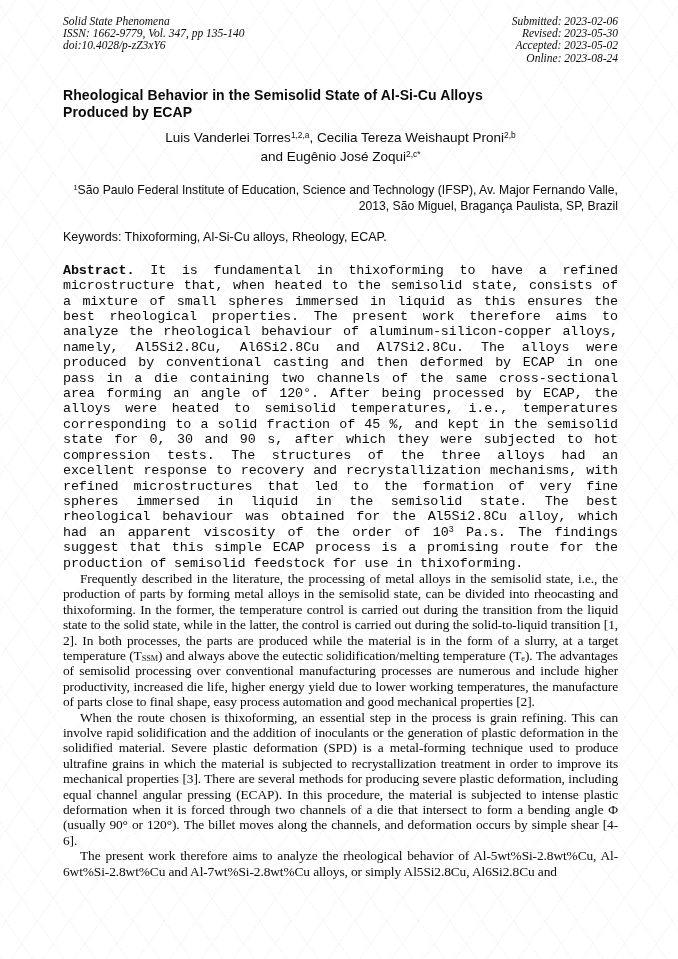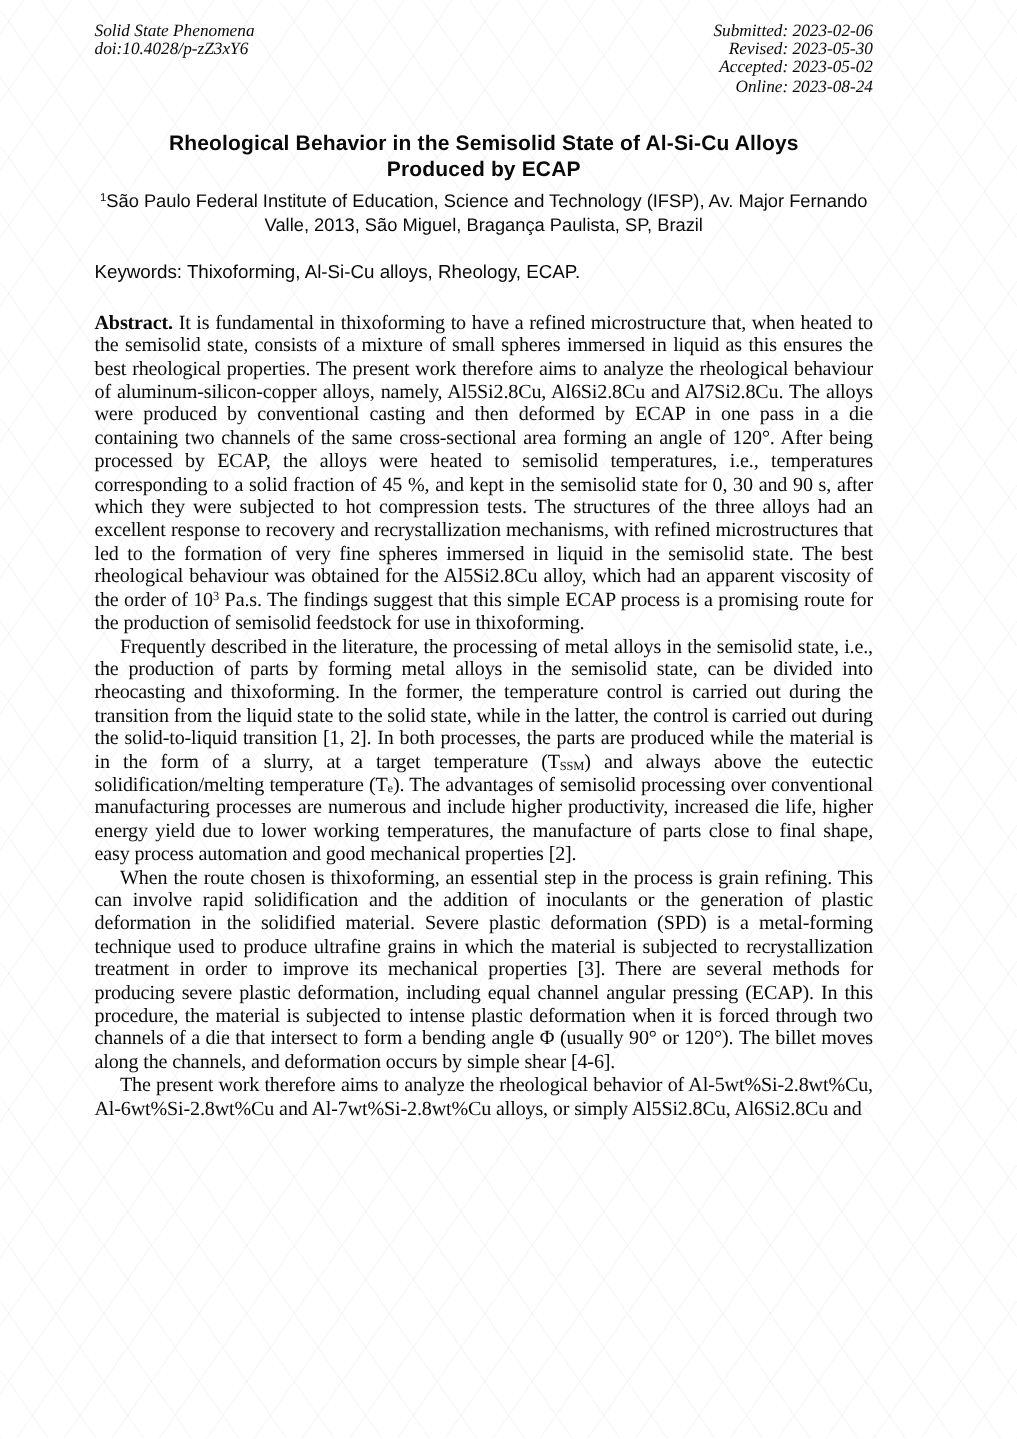--- a/index.html
+++ b/index.html
@@ -2,67 +2,66 @@
 <html><head>
 <meta charset="utf-8">
 <style>
   html, body { margin: 0; padding: 0; background: #ffffff; }
   .page {
     position: relative;
     width: 678px;
     height: 959px;
     margin: 0 auto;
     box-sizing: border-box;
-    padding: 15px 96px 0 63px;
+    padding: 15px 60px 0 63px;
     overflow: hidden;
     color: #0a0a0a;
     background-color: #ffffff;
     background-image:
       repeating-linear-gradient(55deg,  rgba(100,100,100,0.045) 0 1px, transparent 1px 26px),
       repeating-linear-gradient(-55deg, rgba(100,100,100,0.045) 0 1px, transparent 1px 26px);
   }
   .masthead {
     display: flex;
     justify-content: space-between;
     font: italic 11.5px/12.2px "Liberation Serif", serif;
   }
   .mast-right { text-align: right; }
   .title {
     margin: 23px 0 0 0;
-    text-align: center;
     font: bold 14px/17.5px "Liberation Sans", sans-serif;
     letter-spacing: 0.1px;
   }
   .authors {
     margin-top: 6px;
     text-align: center;
     font: 13.5px/19px "Liberation Sans", sans-serif;
   }
   .affil {
-    margin-top: 4px;
-    text-align: center;
+    margin-top: 16px;
+    text-align: right;
     font: 12.2px/16px "Liberation Sans", sans-serif;
   }
   .emails {
     margin-top: 6px;
     text-align: center;
     font: 12.2px/15px "Liberation Sans", sans-serif;
   }
   .keywords {
     margin: 16px 0 0 0;
     font: 12.5px/15px "Liberation Sans", sans-serif;
   }
   .keywords b { font-weight: normal; }
   .body {
     margin: 0;
     font: 13.4px/15.4px "Liberation Serif", serif;
     text-align: justify;
     letter-spacing: -0.1px;
   }
-  .abstract { margin-top: 18px; }
+  .abstract { margin-top: 18px; font-family: Liberation Mono, monospace; }
   .abstract b { font-weight: bold; }
   .section-heading {
     margin: 24px 0 11px 0;
     font: bold 13.5px/15px "Liberation Serif", serif;
   }
   p.indent { text-indent: 17px; }
   sup {
     font-size: 0.62em;
     line-height: 0;
     vertical-align: baseline;
@@ -78,35 +77,40 @@
   }
 </style>
 </head>
 <body>
 
 <div class="page">
 
   <header class="masthead">
     <div class="mast-left">
       <div>Solid State Phenomena</div>
+      <div>ISSN: 1662-9779, Vol. 347, pp 135-140</div>
       <div>doi:10.4028/p-zZ3xY6</div>
     </div>
     <div class="mast-right">
       <div>Submitted: 2023-02-06</div>
       <div>Revised: 2023-05-30</div>
       <div>Accepted: 2023-05-02</div>
       <div>Online: 2023-08-24</div>
     </div>
   </header>
 
   <h1 class="title">
     <span>Rheological Behavior in the Semisolid State of Al-Si-Cu Alloys</span><br>
     <span>Produced by ECAP</span>
   </h1>
 
+  <div class="authors">
+    <div><span>Luis Vanderlei Torres</span><sup>1,2,a</sup><span>, Cecilia Tereza Weishaupt Proni</span><sup>2,b</sup></div>
+    <div><span>and Eugênio José Zoqui</span><sup>2,c*</sup></div>
+  </div>
 
   <div class="affil"><sup>1</sup><span>São Paulo Federal Institute of Education, Science and Technology (IFSP), Av. Major Fernando Valle, 2013, São Miguel, Bragança Paulista, SP, Brazil</span></div>
 
 
   <p class="keywords"><b>Keywords:</b><span> Thixoforming, Al-Si-Cu alloys, Rheology, ECAP.</span></p>
 
   <p class="body abstract"><b>Abstract.</b><span><span> It is fundamental in thixoforming to have a refined microstructure that, when heated to the semisolid state, consists of a mixture of small spheres immersed in liquid as this ensures the best rheological properties. The present work therefore aims to analyze the rheological behaviour of aluminum-silicon-copper alloys, namely, Al5Si2.8Cu, Al6Si2.8Cu and Al7Si2.8Cu. The alloys were produced by conventional casting and then deformed by ECAP in one pass in a die containing two channels of the same cross-sectional area forming an angle of 120°. After being processed by ECAP, the alloys were heated to semisolid temperatures, i.e., temperatures corresponding to a solid fraction of 45 %, and kept in the semisolid state for 0, 30 and 90 s, after which they were subjected to hot compression tests. The structures of the three alloys had an excellent response to recovery and recrystallization mechanisms, with refined microstructures that led to the formation of very fine spheres immersed in liquid in the semisolid state. The best rheological behaviour was obtained for the Al5Si2.8Cu alloy, which had an apparent viscosity of the order of 10</span><sup>3</sup><span> Pa.s. The findings suggest that this simple ECAP process is a promising route for the production of semisolid feedstock for use in thixoforming.</span></span></p>
 
 
   <p class="body indent"><span>Frequently described in the literature, the processing of metal alloys in the semisolid state, i.e., the production of parts by forming metal alloys in the semisolid state, can be divided into rheocasting and thixoforming. In the former, the temperature control is carried out during the transition from the liquid state to the solid state, while in the latter, the control is carried out during the solid-to-liquid transition [1, 2]. In both processes, the parts are produced while the material is in the form of a slurry, at a target temperature (T</span><sub>SSM</sub><span>) and always above the eutectic solidification/melting temperature (T</span><sub>e</sub><span>). The advantages of semisolid processing over conventional manufacturing processes are numerous and include higher productivity, increased die life, higher energy yield due to lower working temperatures, the manufacture of parts close to final shape, easy process automation and good mechanical properties [2].</span></p>

